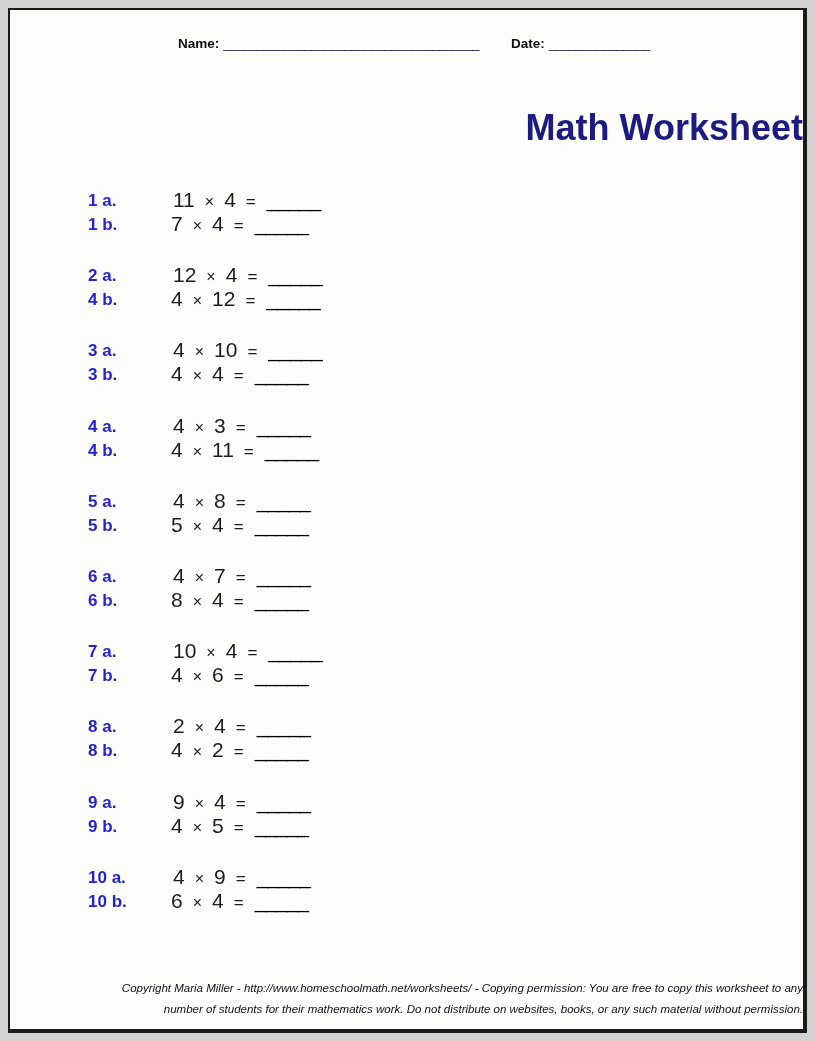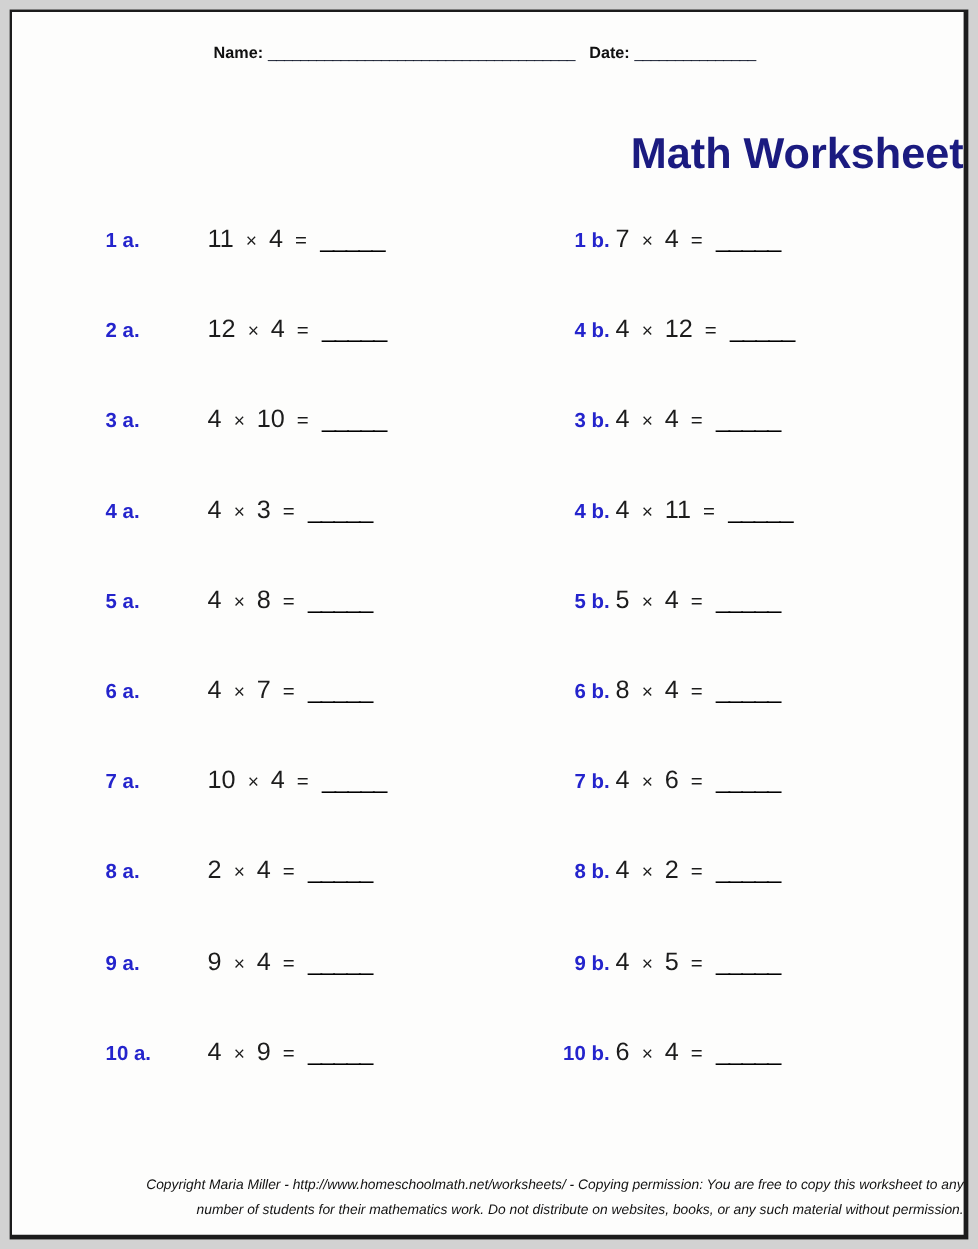--- a/index.html
+++ b/index.html
@@ -14,45 +14,46 @@
     width: 793px; height: 1019px;
     background: #fdfdfc;
     border-style: solid; border-color: #1c1c1c;
     border-width: 2px 4px 4px 2px;
   }
   .header {
     position: absolute; top: 26px; left: 168px; width: 470px;
     display: flex; align-items: flex-end;
     font-size: 13.5px; font-weight: bold; color: #111;
     white-space: nowrap;
+    gap: 20px;
   }
   .field-group { display: flex; align-items: baseline; }
   .hline {
     font-weight: normal; color: #0f172a;
     font-size: 13px; letter-spacing: -0.5px;
     margin-left: 4px;
   }
   .date-group { margin-left: 12px; }
   .title {
     position: absolute; top: 97px; left: 0; width: 100%;
     text-align: right;
     font-size: 36px; line-height: 42px; font-weight: bold;
     color: #1b1b80;
   }
   .grid { position: absolute; top: 178px; left: 78px; right: 6px; }
-  .row { display: flex; height: 75.2px; }
+  .row { display: flex; height: 75.2px; flex-direction: column; }
   .cell { display: flex; align-items: flex-start; }
   .cell.a { width: 342px; }
   .cell.b { flex: 1; }
   .plabel {
     width: 80px; flex: 0 0 80px;
     font-size: 17px; font-weight: bold; color: #2424cc;
     padding-top: 3px;
   }
-  .cell.b .plabel { width: 78px; flex-basis: 78px; text-align: right; }
+  .cell.b .plabel { width: 78px; flex-basis: 78px; }
   .expr { font-size: 21px; color: #1c1c1c; display: flex; align-items: baseline; }
   .expr .num { padding: 0 5px; }
   .expr .op  { font-size: 16px; padding: 0 5px; }
   .expr .eq  { font-size: 17px; padding: 0 5px; }
   .expr .blank { letter-spacing: -1px; padding-left: 6px; color: #000000; }
   .footer {
     position: absolute; bottom: 9px; left: 0; width: 100%;
     text-align: right; font-style: italic;
     font-size: 11.5px; line-height: 21px; color: #111;
   }

